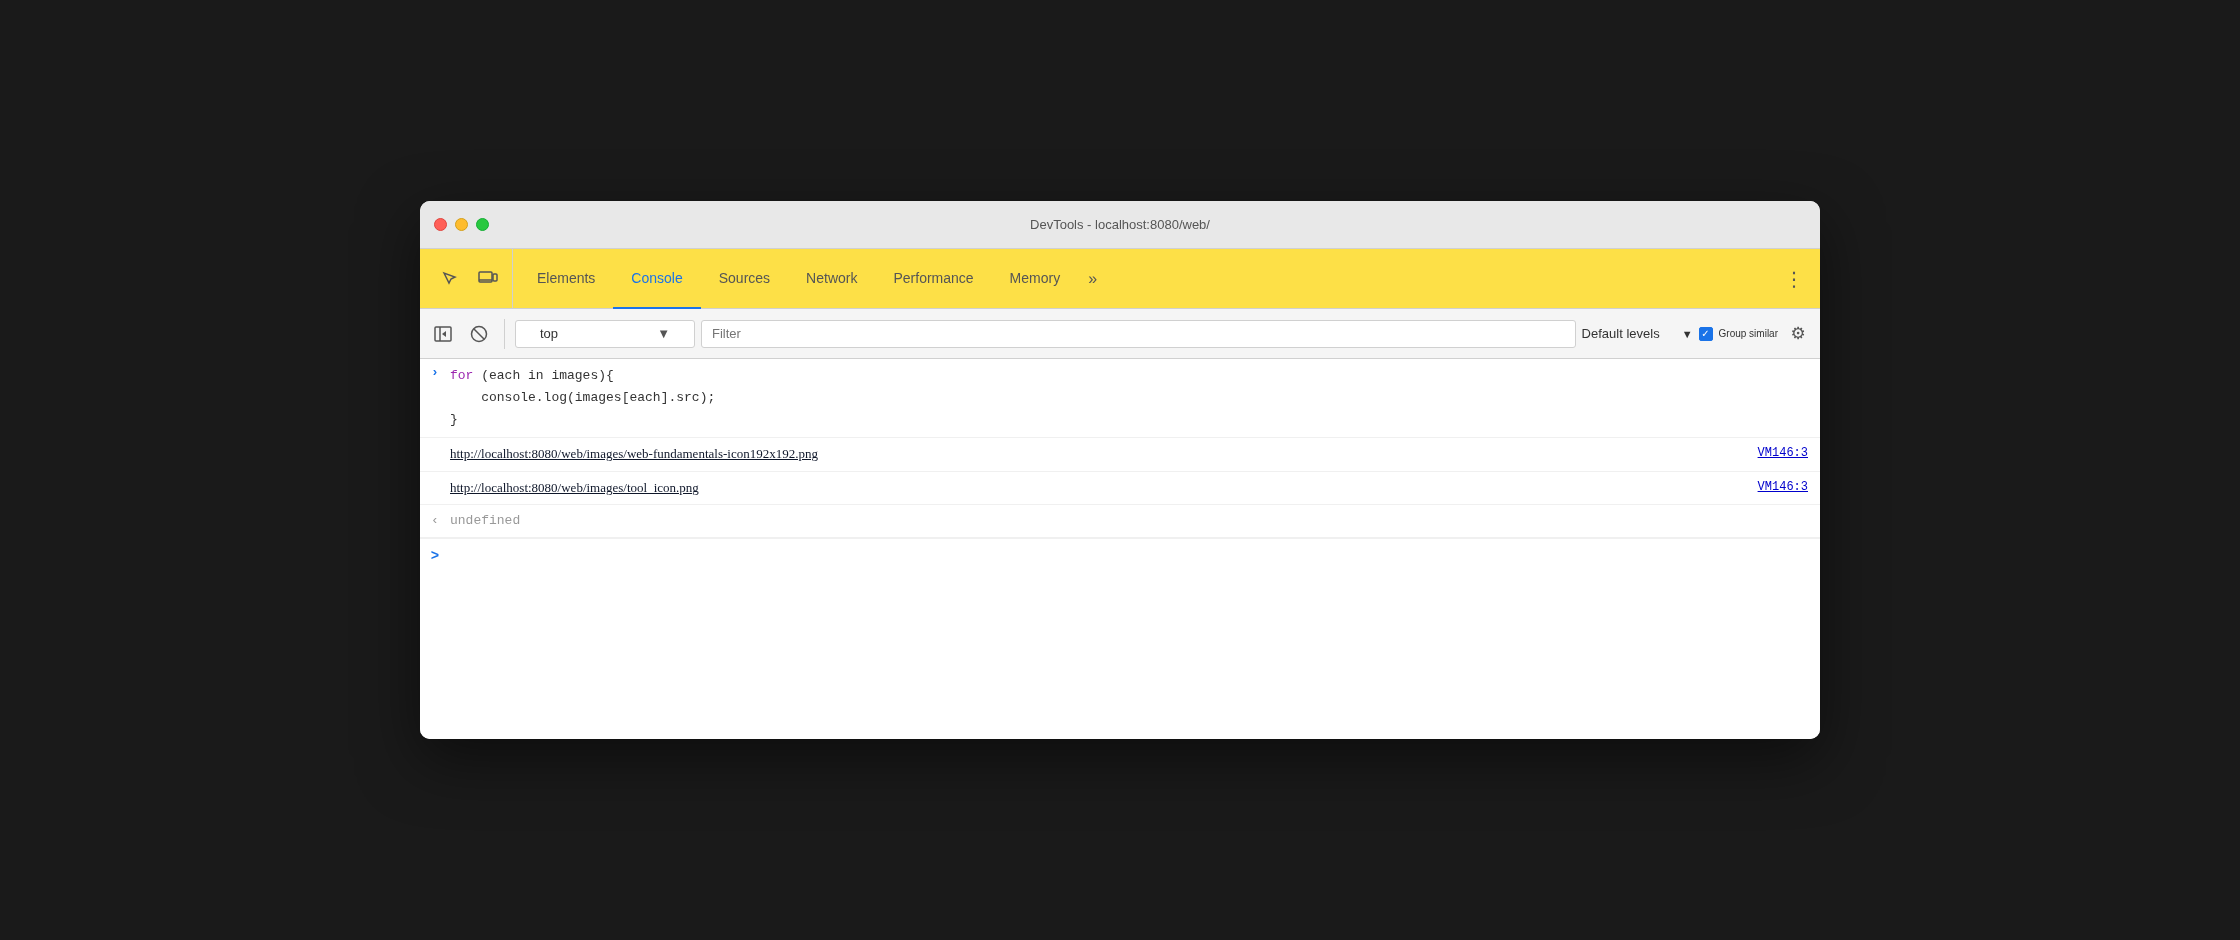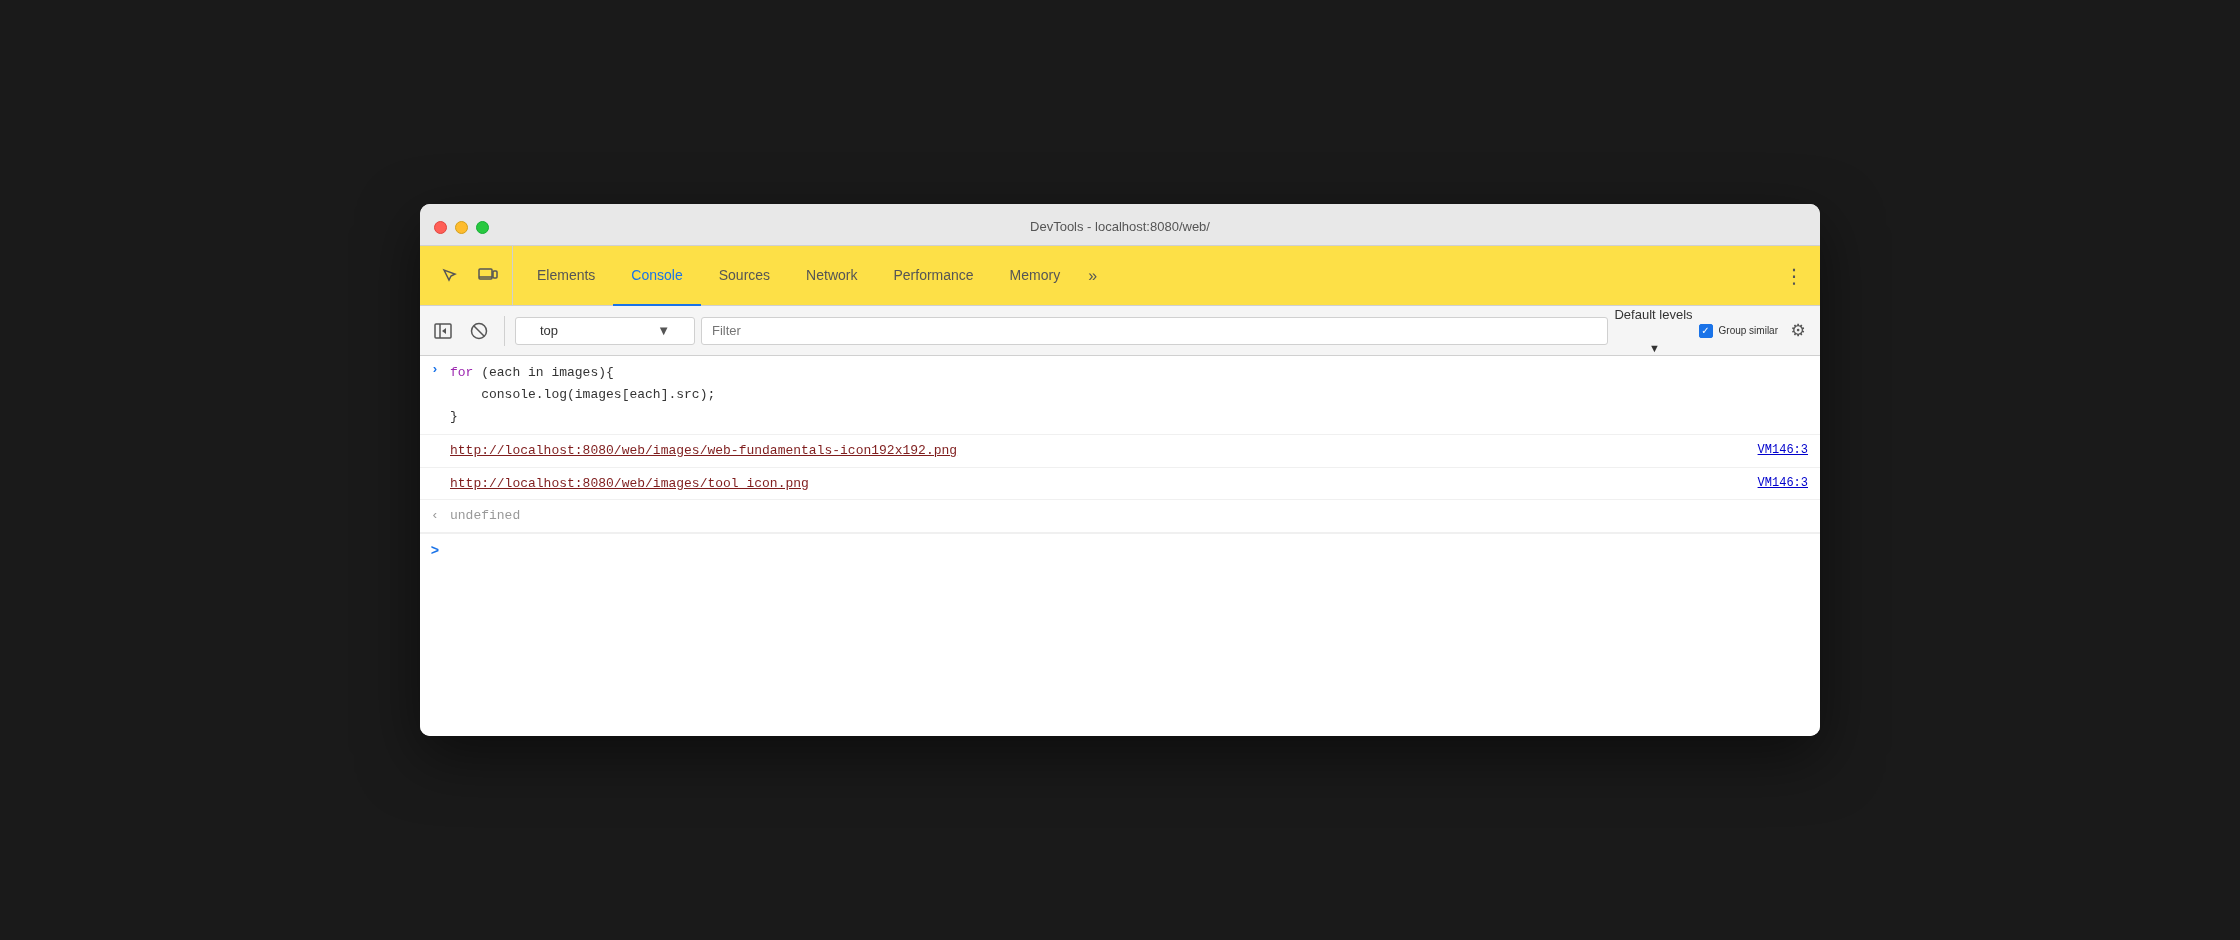--- a/index.html
+++ b/index.html
@@ -14,24 +14,24 @@
     .window {
       width: 1400px;
       background: #f5f5f5;
       border-radius: 10px;
       overflow: hidden;
       box-shadow: 0 20px 60px rgba(0,0,0,0.5);
     }
     
     .title-bar {
       background: #e8e8e8;
-      height: 42px;
-      display: flex;
-      align-items: flex-end;
-      padding: 11px 14px;
+      height: 48px;
+      display: flex;
+      align-items: center;
+      padding: 4px 14px;
       border-bottom: 1px solid #d0d0d0;
       position: relative;
     }
     .traffic-lights {
       display: flex;
       gap: 8px;
       align-items: center;
     }
     .traffic-light {
       width: 13px;
@@ -165,21 +165,20 @@
       outline: none;
     }
     .levels-btn {
       display: flex;
       align-items: center;
       gap: 20px;
       font-size: 13px;
       color: #333;
       cursor: pointer;
       white-space: nowrap;
-      flex-direction: column;
     }
     .group-similar {
       display: flex;
       align-items: center;
       gap: 6px;
       font-size: 10px;
       color: #333;
       cursor: pointer;
       white-space: nowrap;
     }
@@ -251,23 +250,24 @@
       font-size: 12px;
       cursor: pointer;
     }
     
     .kw-var { color: #9c27b0; }
     .kw-for { color: #9c27b0; }
     .kw-blue { color: #1a73e8; }
     .str-red { color: #c0392b; }
     .code-black { color: #333; }
     .link-blue {
-      color: #7f1d1d;
+      color: #0f172a;
       text-decoration: underline;
       cursor: pointer;
+      font-family: Liberation Serif, serif;
     }
     .undefined-gray { color: #999; margin-top: 30px; }
     .console-prompt {
       display: flex;
       align-items: center;
       padding: 8px 0;
       border-top: 1px solid #f0f0f0;
       min-height: 36px;
     }
     .prompt-icon {

